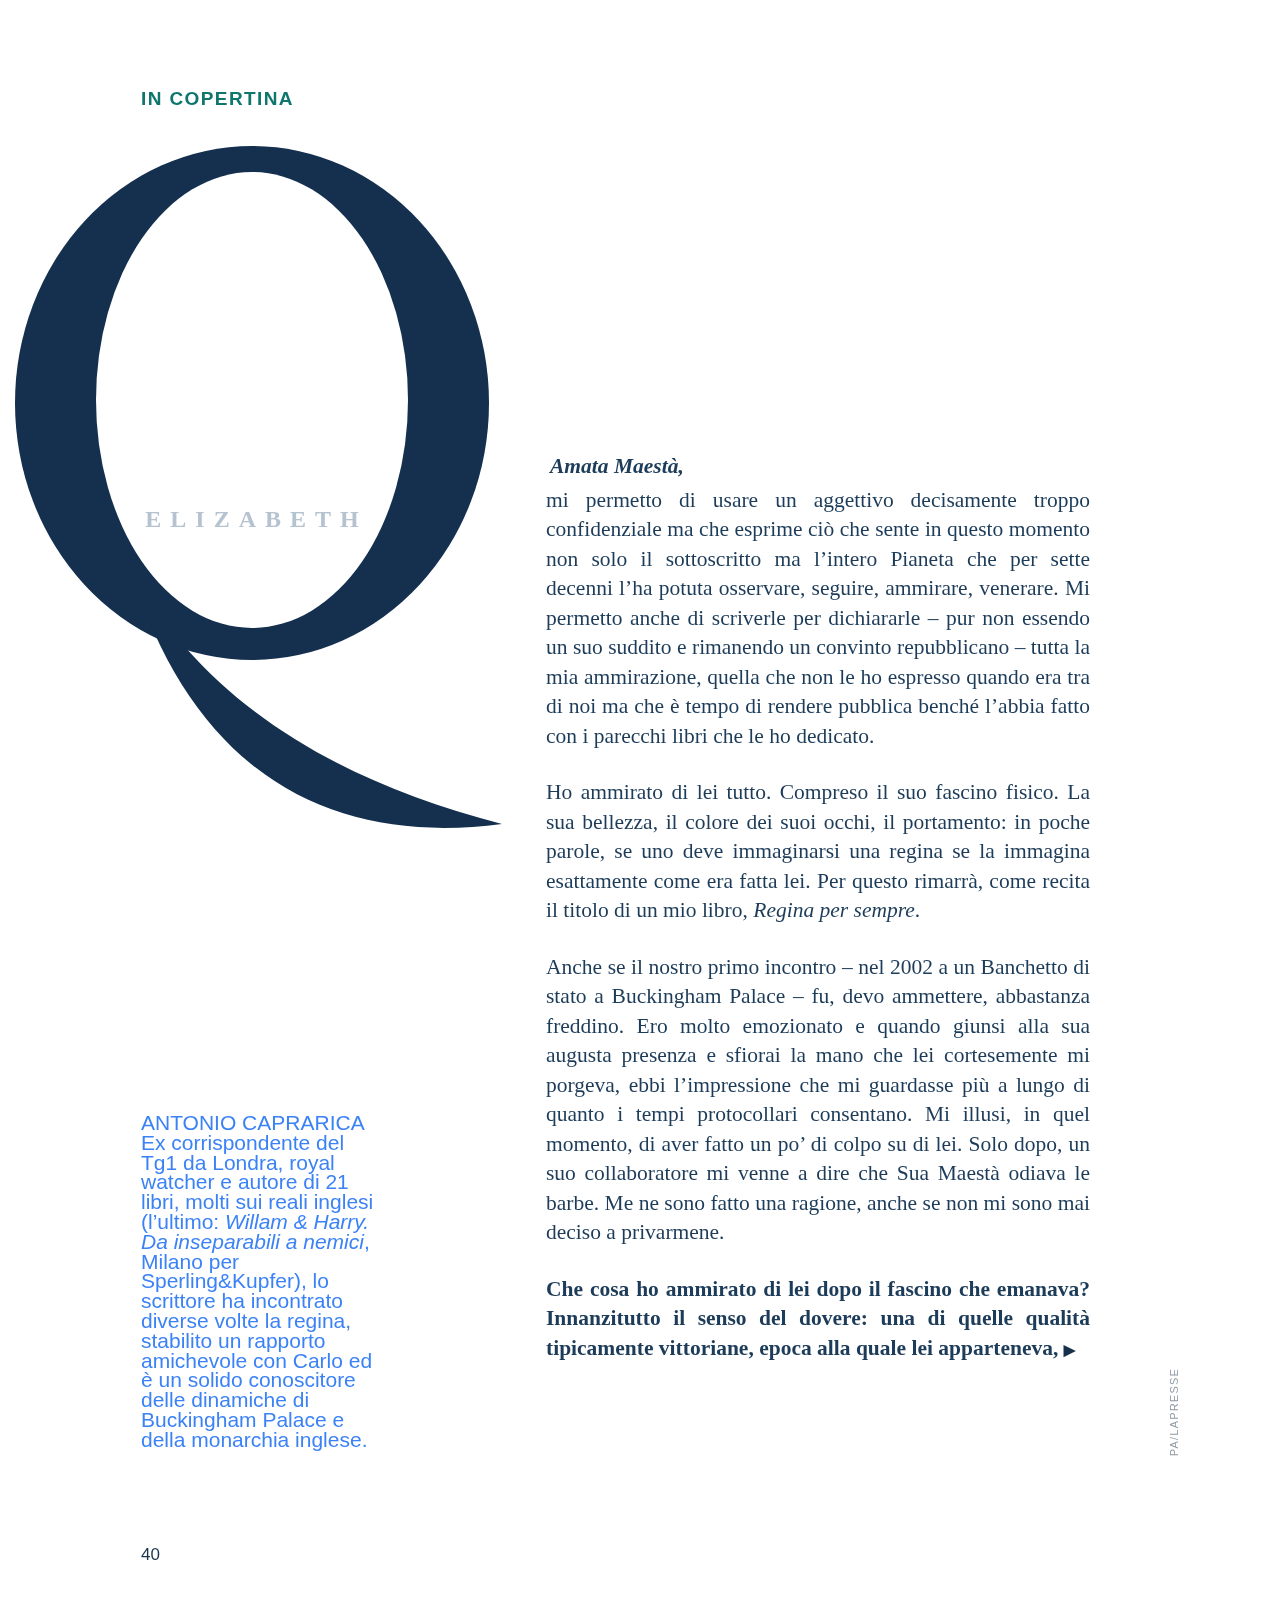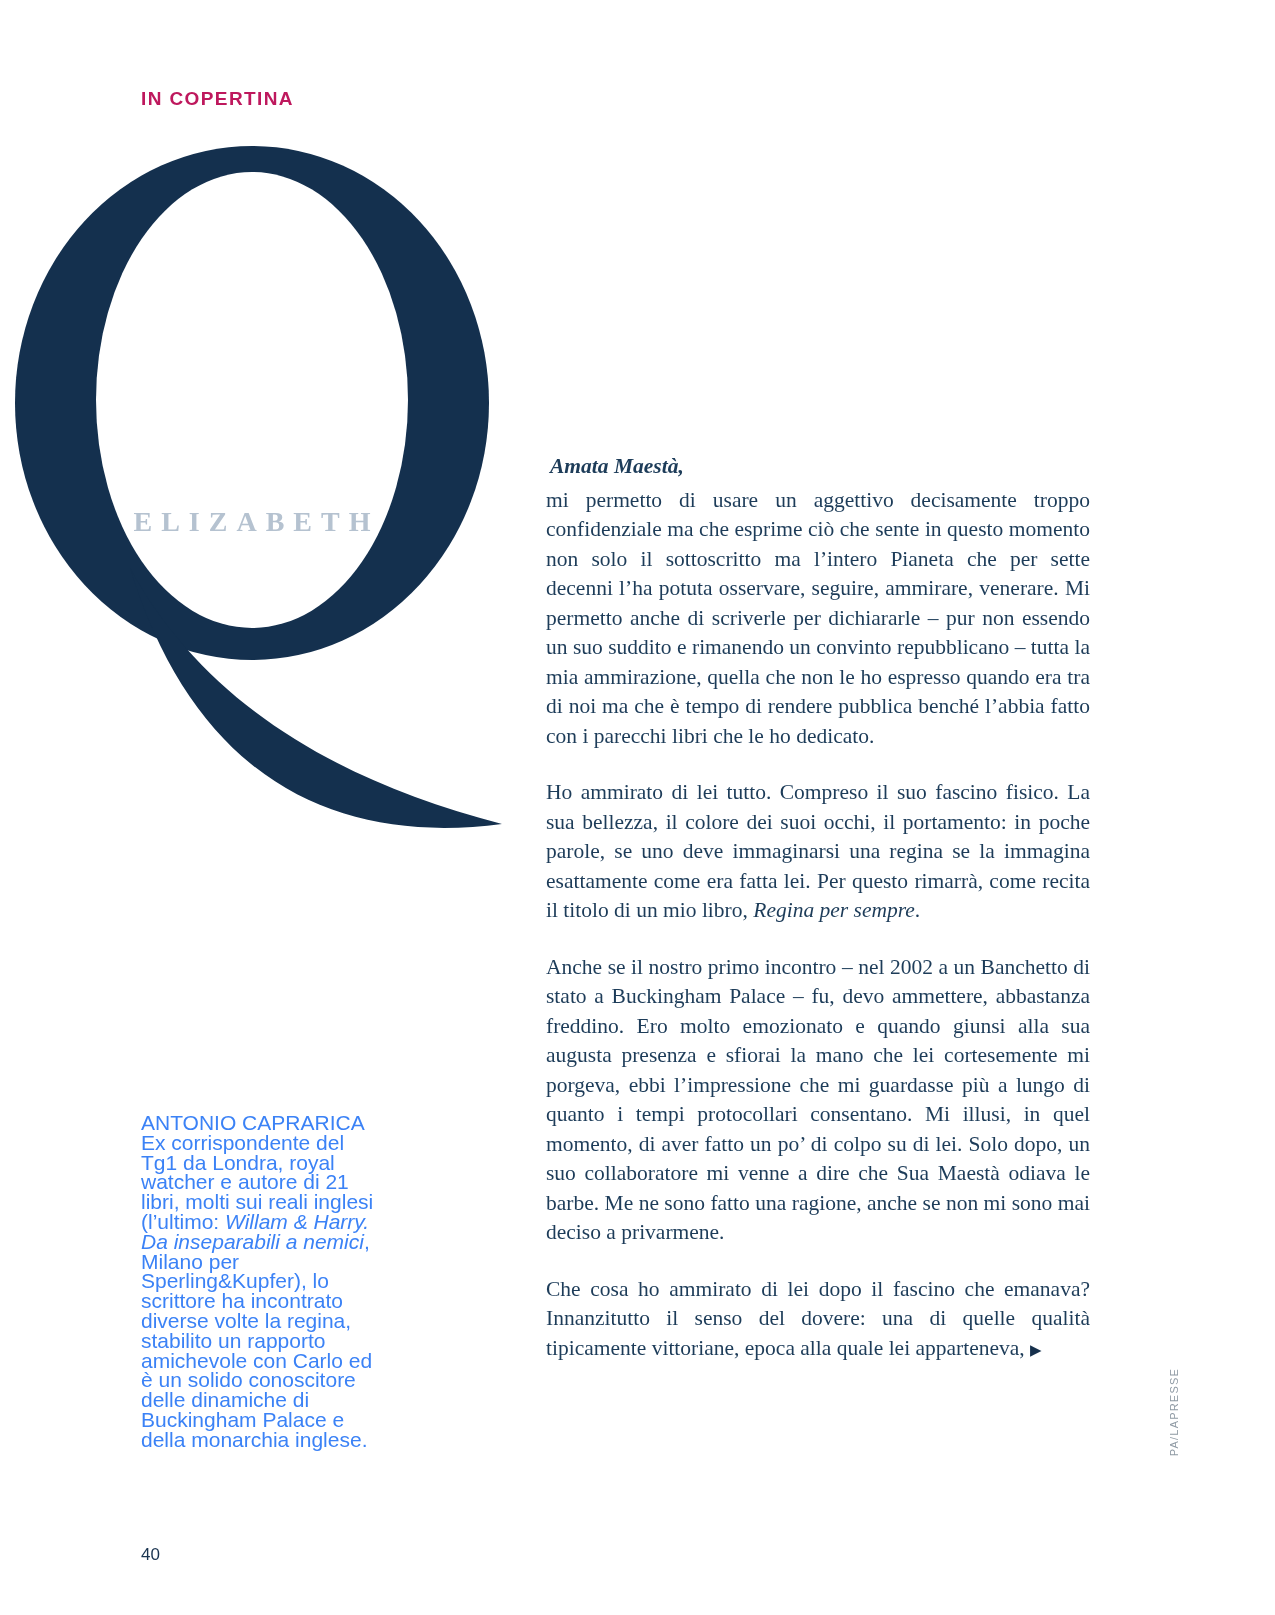--- a/index.html
+++ b/index.html
@@ -3,41 +3,41 @@
 <meta charset="utf-8">
 <style>
   html,body { margin:0; padding:0; background:#ffffff; }
   .page {
     position:relative; width:1275px; height:1615px; background:#ffffff;
     font-family:"Liberation Serif", serif; overflow:hidden;
   }
   .kicker {
     position:absolute; left:141px; top:88px;
     font-family:"Liberation Sans", sans-serif; font-weight:bold;
-    font-size:19px; letter-spacing:1.4px; color:#be185d;
+    font-size:19px; letter-spacing:1.4px; color:#0f766e;
   }
   .q-wrap { position:absolute; left:12px; top:140px; width:500px; height:700px; }
   .q-wrap svg { display:block; }
   .sr-only {
     position:absolute; width:1px; height:1px; overflow:hidden;
     clip:rect(0 0 0 0); white-space:nowrap;
   }
   .q-overlay {
     position:absolute; left:0; top:366px; width:480px; text-align:center;
     color:#b5c2d0; font-family:"Liberation Serif", serif; font-weight:bold;
   }
-  .q-overlay .line1 { font-size:28px; letter-spacing:9px; text-indent:9px; }
+  .q-overlay .line1 { font-size:24px; letter-spacing:9px; text-indent:9px; }
   .q-overlay .line2 { font-size:20px; letter-spacing:5px; text-indent:5px; margin-top:5px; }
   .article {
     position:absolute; left:546px; top:448px; width:560px;
     color:#1d3c59; font-size:21.5px; line-height:29.5px; text-align:justify;
   }
   .salutation { font-weight:bold; font-style:italic; margin:4px; }
   .para { margin:0 16px 27px 0; }
-  .para:last-child { margin-bottom:0; }
+  .para:last-child { margin-bottom:0;font-weight:bold; }
   .ital { font-style:italic; }
   .marker { color:#16304c; font-size:15px; letter-spacing:0; }
   .bio {
     position:absolute; left:141px; top:1113px; width:236px;
     font-family:"Liberation Sans", sans-serif; font-size:21px;
     line-height:19.8px; color:#3b82f6;
   }
   .bio-name { margin:0 0 0 0; }
   .pageno {
     position:absolute; left:141px; top:1545px;

